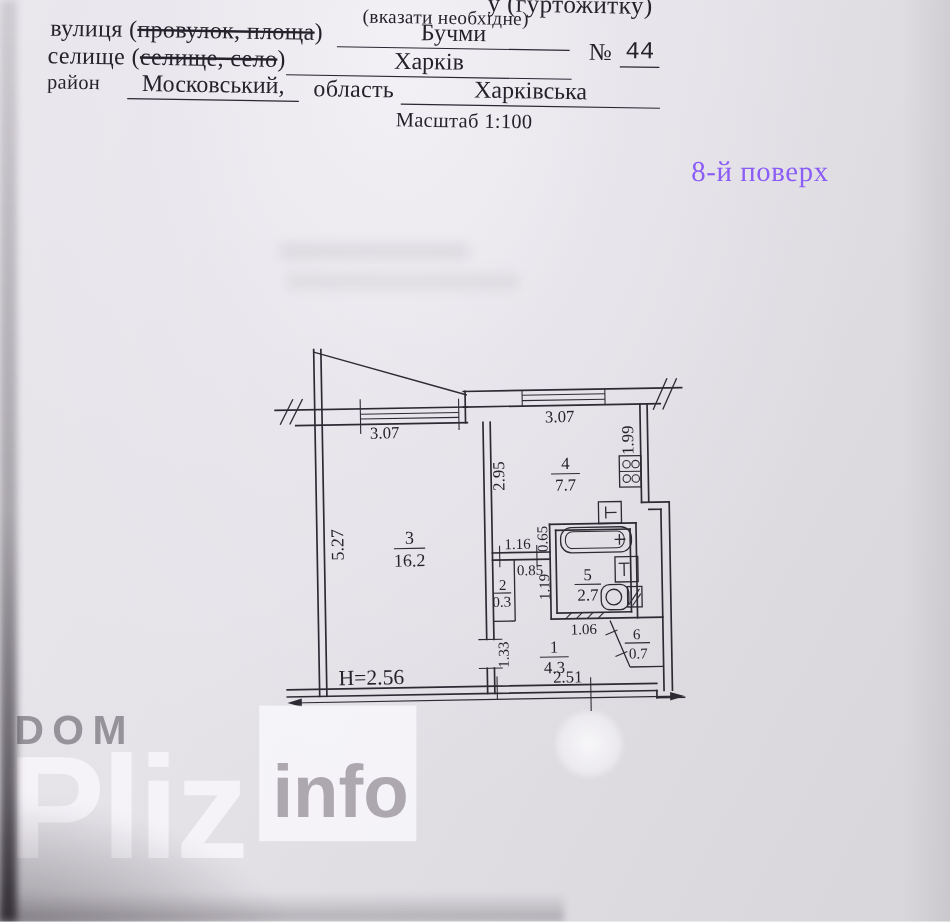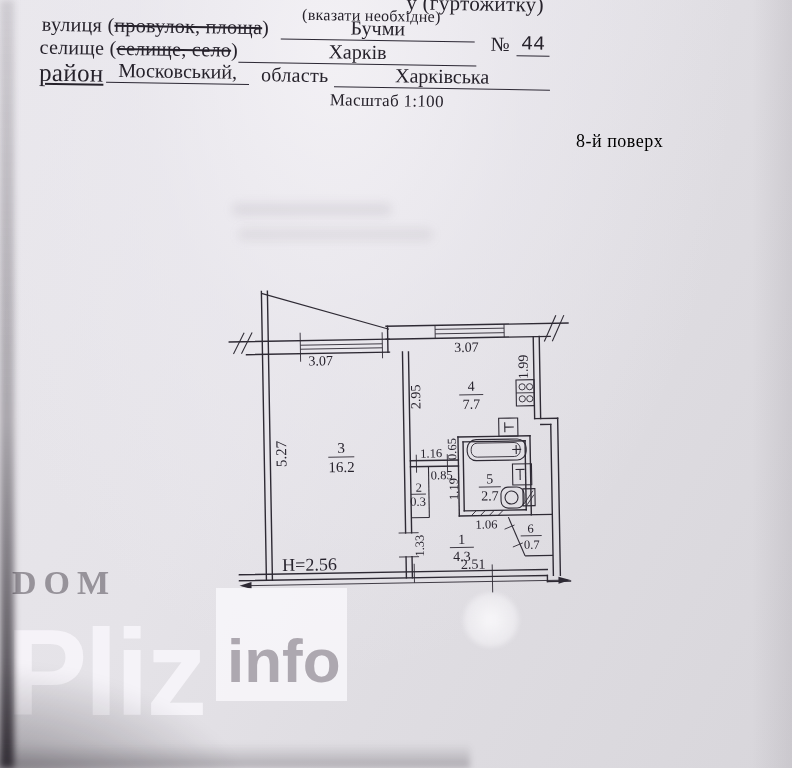--- a/index.html
+++ b/index.html
@@ -37,28 +37,28 @@
   .struck{text-decoration:line-through;text-decoration-thickness:1.5px;}
   .uval{position:absolute;text-align:center;border-bottom:1.6px solid #2b2733;white-space:nowrap;}
   .partial{left:406px;top:-15px;font-size:21px;letter-spacing:1.5px;}
   .note{left:302px;top:2px;font-size:16px;}
   .r1l{left:42px;top:13px;font-size:20px;}
   .r1v{left:281px;top:12px;width:194px;font-size:20px;}
   .r1n{left:491px;top:26px;font-size:20px;}
   .r1nv{left:517px;top:25px;width:33px;font-size:20px;font-family:Liberation Mono, monospace;}
   .r2l{left:40px;top:36px;font-size:20px;}
   .r2v{left:239px;top:36px;width:238px;font-size:20px;}
-  .r3l{left:40px;top:59px;font-size:25px;text-decoration:underline;}
+  .r3l{left:40px;top:59px;font-size:17px;}
   .r3v{left:107px;top:58px;width:143px;font-size:20px;}
   .r3m{left:262px;top:60px;font-size:20px;}
   .r3r{left:335px;top:59px;width:216px;font-size:20px;}
   .r4{left:331px;top:86px;font-size:17px;}
-  .floor{left:576px;top:131px;font-size:18px;letter-spacing:.5px;z-index:3;color:#000000;}
-  
-  .wm-dom{left:12px;top:564px;font-family:Liberation Serif, serif;font-weight:bold;
+  .floor{left:576px;top:131px;font-size:24px;letter-spacing:.5px;z-index:3;color:#8b5cf6;}
+  
+  .wm-dom{left:12px;top:590px;font-family:Liberation Sans, sans-serif;font-weight:bold;
     font-size:34px;letter-spacing:7px;color:rgba(72,66,76,.5);z-index:4;}
   .wm-pliz{left:6px;top:612px;font-family:"Liberation Sans",sans-serif;font-weight:bold;
     font-size:122px;line-height:1;letter-spacing:-3px;color:rgba(248,246,250,.85);z-index:4;}
   .wm-box{left:216px;top:588px;width:131px;height:113px;background:rgba(250,248,252,.78);z-index:3;}
   .wm-info{left:227px;top:630px;font-family:"Liberation Sans",sans-serif;font-weight:bold;
     font-size:62px;line-height:1;color:rgba(155,149,158,.8);z-index:4;}
   
   svg.plan{left:0;top:0;z-index:2;}
   svg .w{stroke:#2e2a34;stroke-width:1.4;fill:none;stroke-linecap:square;}
   svg .f{stroke:#2e2a34;stroke-width:1.1;fill:none;}

